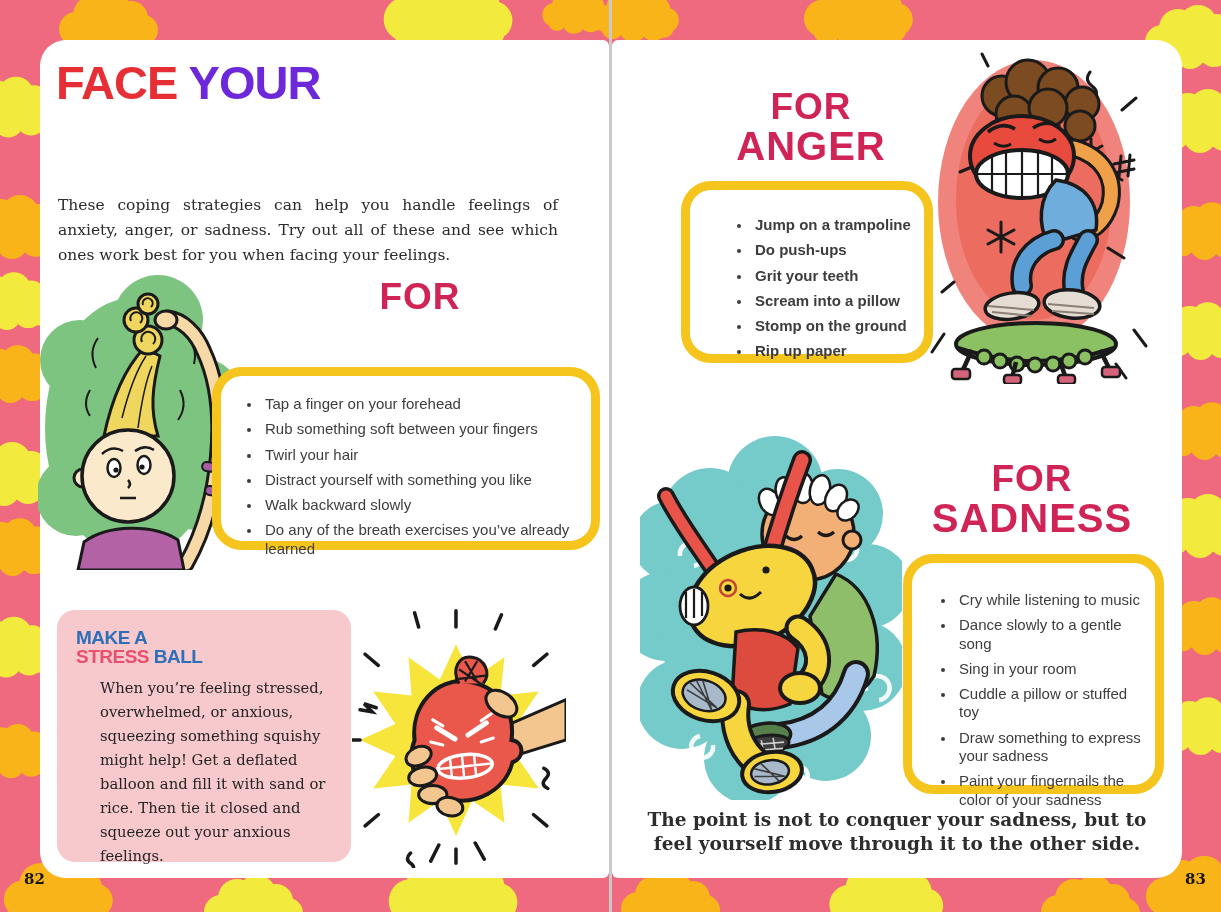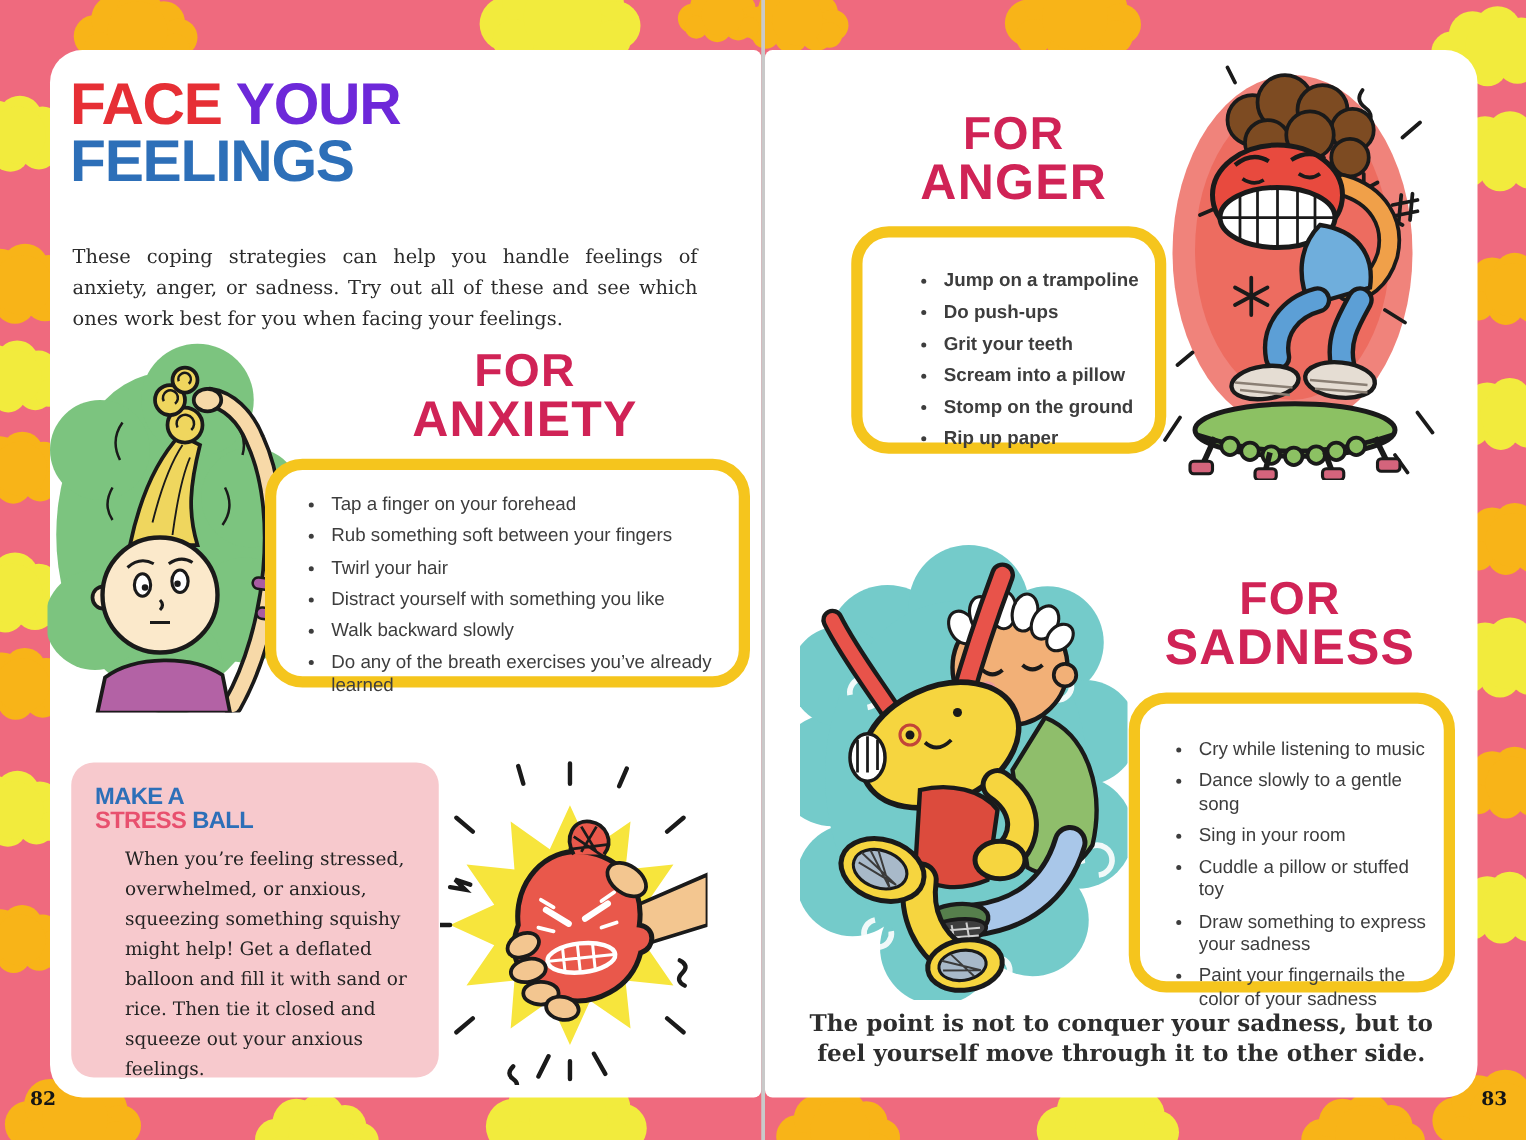--- a/index.html
+++ b/index.html
@@ -438,21 +438,20 @@
     </g>
   </svg>
 
 <div class="gutter"></div>
 
 <div class="page page-left">
 
   <div class="main-title">
     <span class="t-red">FACE</span>
     <span class="t-yellow">YOUR</span><br>
-    <span class="t-blue">FEELINGS</span>
   </div>
 
   <p class="intro">These coping strategies can help you handle feelings of anxiety, anger, or sadness. Try out all of these and see which ones work best for you when facing your feelings.</p>
 
   <div class="illo" id="illo-hair">
     <svg viewBox="0 0 202 302">
       <g fill="#7CC47F">
         <ellipse cx="95" cy="160" rx="88" ry="130"></ellipse>
         <circle cx="42" cy="92" r="40"></circle>
           <circle cx="120" cy="52" r="45"></circle>
@@ -484,21 +483,20 @@
       <ellipse cx="106" cy="197" rx="6.5" ry="9" fill="#fff" stroke="#1a1a1a" stroke-width="2.5"></ellipse>
       <circle cx="78" cy="202" r="2.6" fill="#1a1a1a"></circle>
         <circle cx="104" cy="199" r="2.6" fill="#1a1a1a"></circle>
       <path d="M90,212 q4,4 0,8 M82,230 h16" stroke="#1a1a1a" stroke-width="2.5" fill="none"></path>
       <path d="M46,274 C70,256 116,256 140,272 L146,302 L40,302 Z" fill="#B362A5" stroke="#1a1a1a" stroke-width="3"></path>
     </svg>
   </div>
 
   <div class="for-heading" id="anx-head">
     <span class="fh1">FOR</span>
-    <span class="fh2">ANXIETY</span>
   </div>
 
   <div class="tipbox" id="anx-box">
     <ul>
         <li>Tap a finger on your forehead</li>
         <li>Rub something soft between your fingers</li>
         <li>Twirl your hair</li>
         <li>Distract yourself with something you like</li>
         <li>Walk backward slowly</li>
         <li>Do any of the breath exercises you’ve already learned</li>

